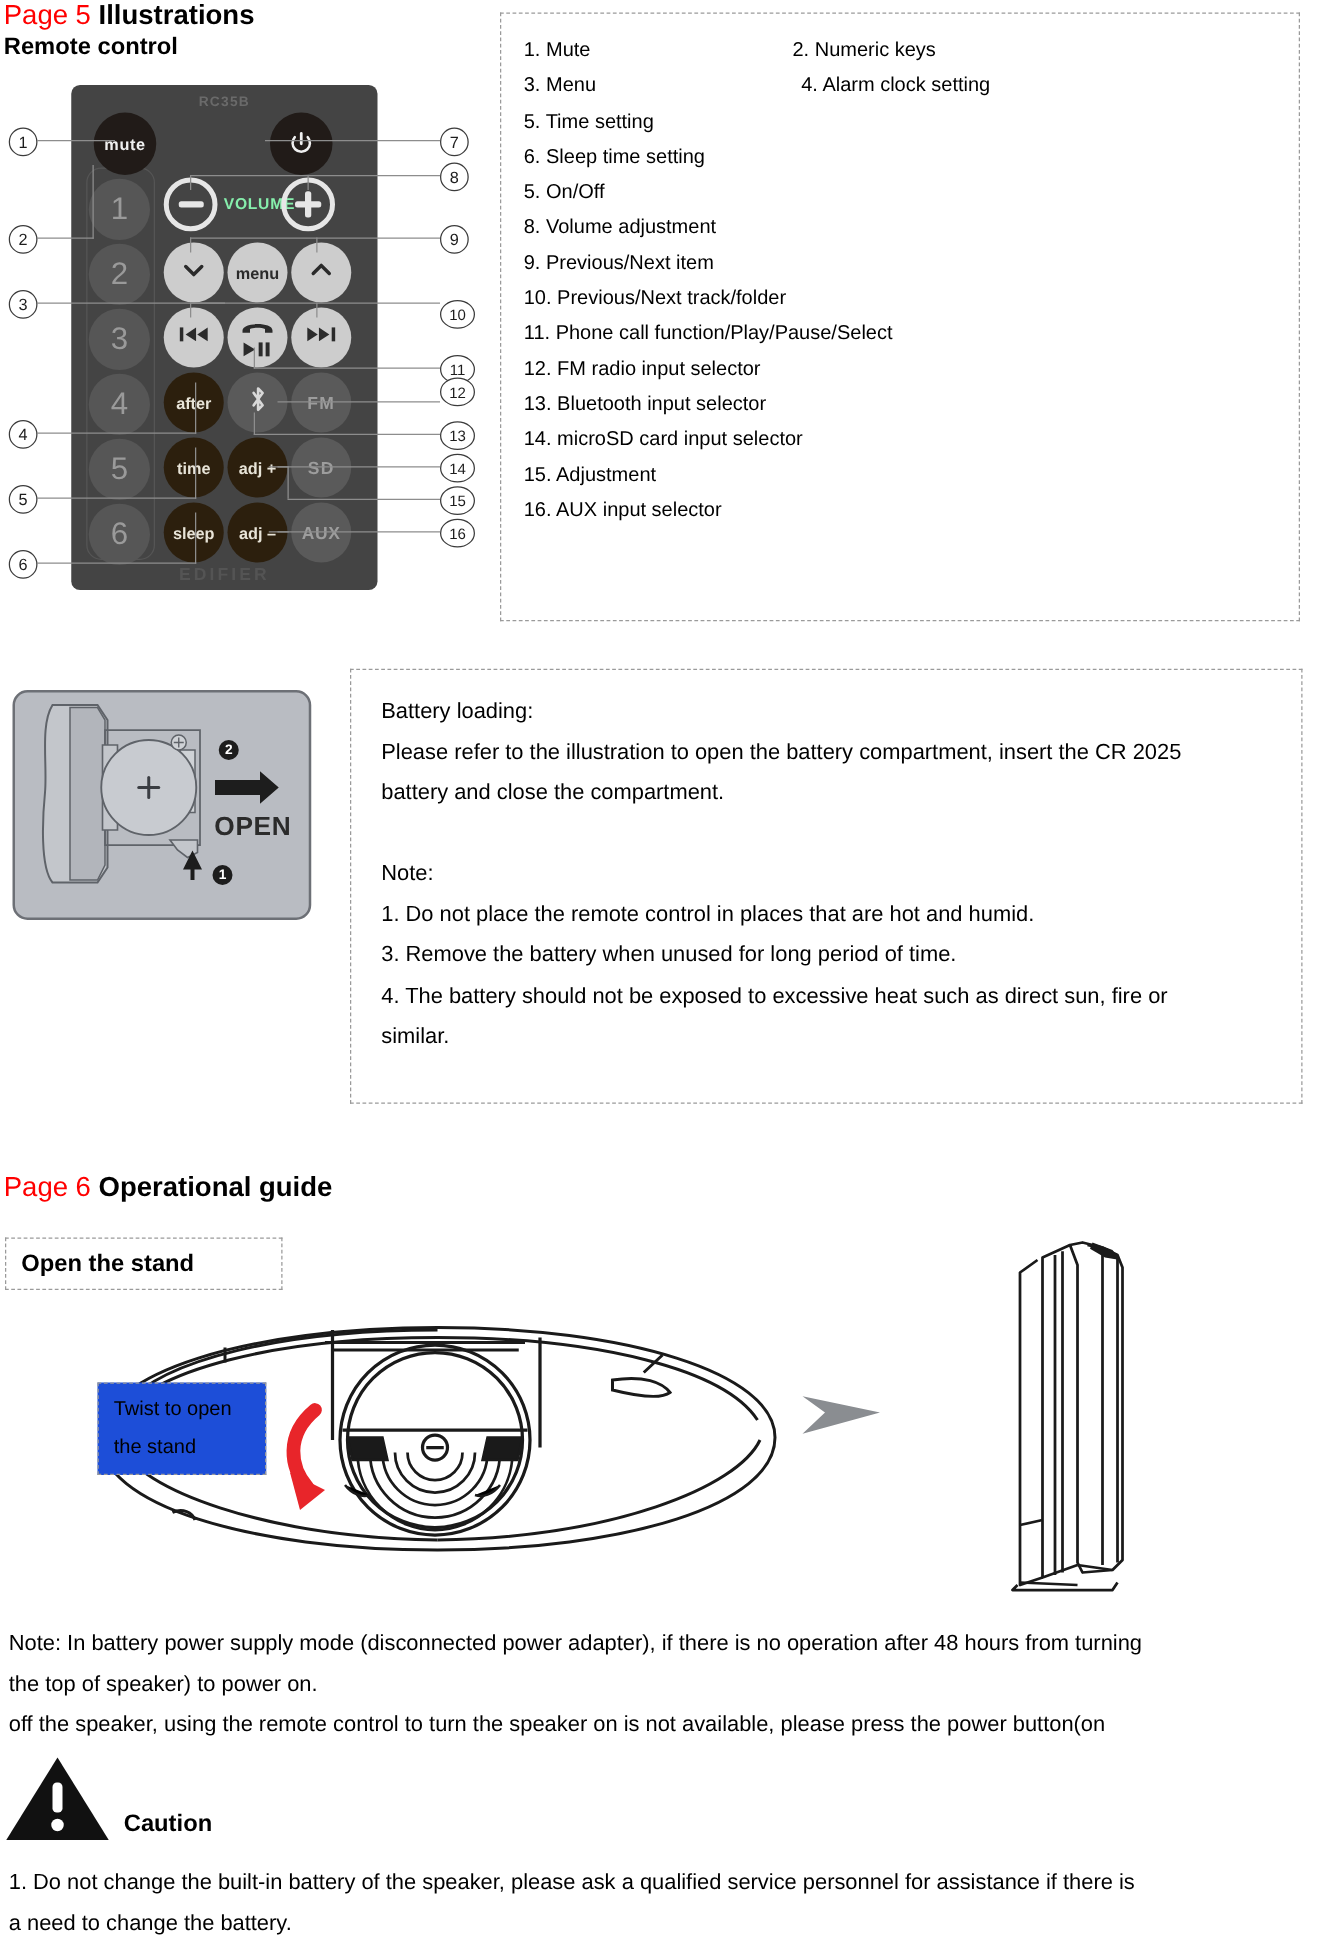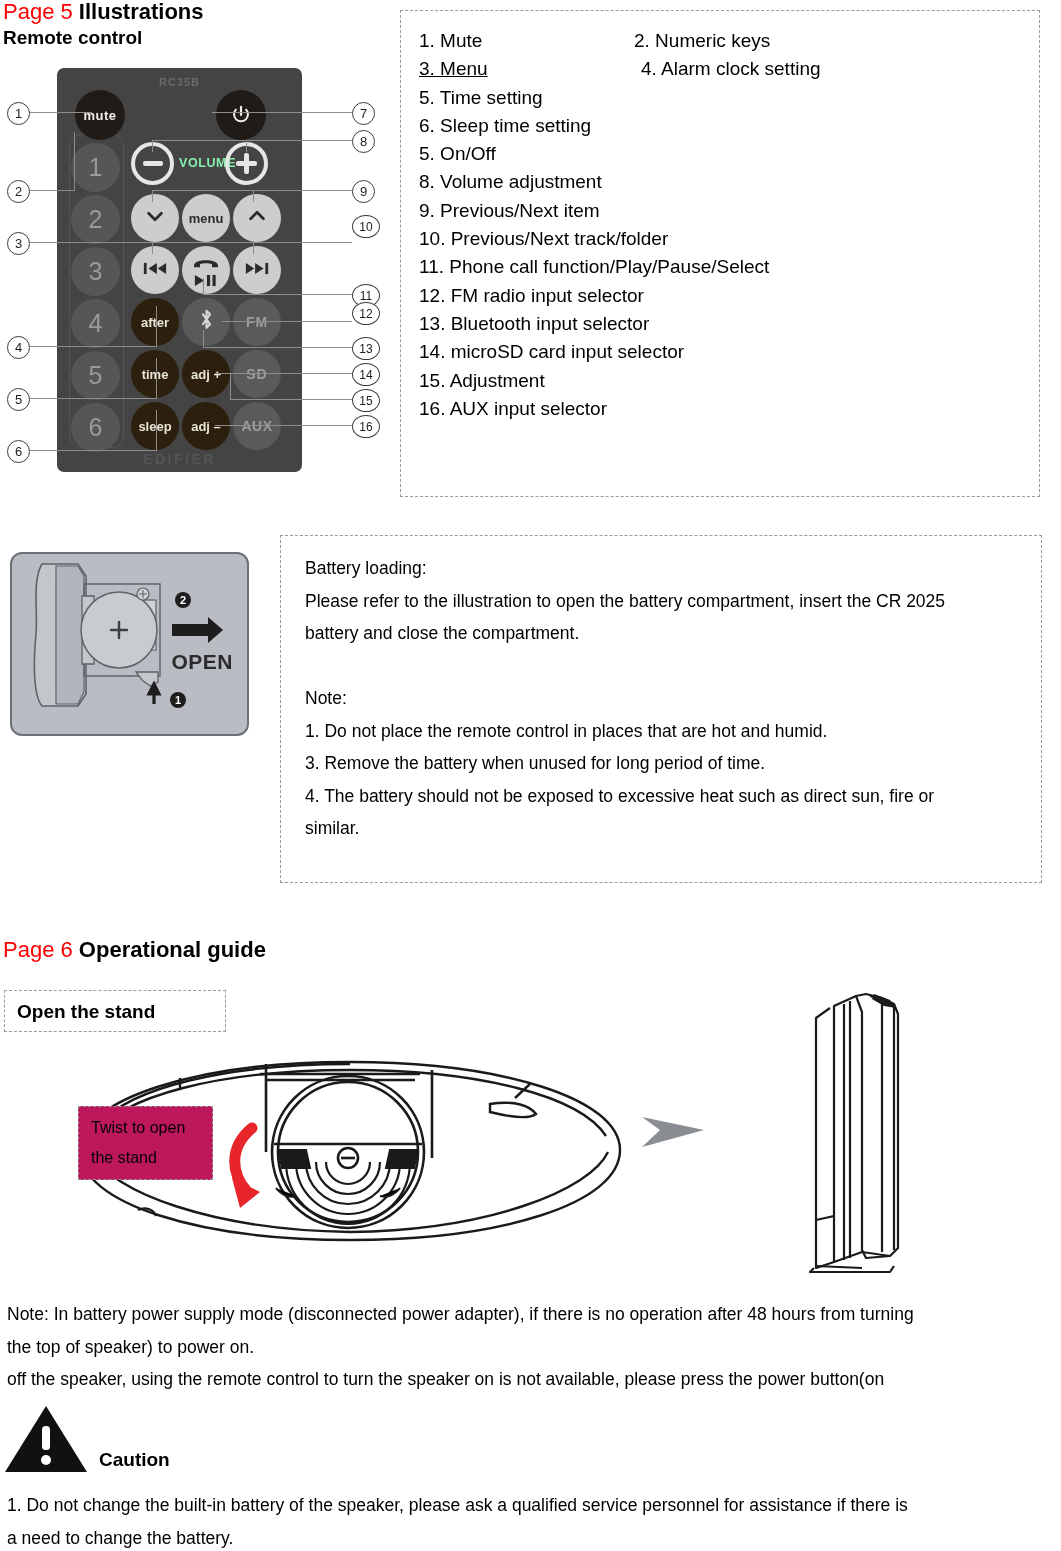--- a/index.html
+++ b/index.html
@@ -11,21 +11,21 @@
   .abs{position:absolute;}
 
   
   .page-head{font-size:22px;font-weight:bold;line-height:24px;white-space:nowrap;}
   .page-head .pg{color:#ff0000;font-weight:normal;}
   .sub-head{font-size:19px;font-weight:bold;line-height:23px;}
 
   
   .dashed{border:1px dashed #9a9a9a;box-sizing:border-box;}
 
-  .legend{font-size:19px;line-height:28.3px;}
+  .legend{font-size:16px;line-height:28.3px;}
   .legend .row{white-space:nowrap;}
   .legend .col2{display:inline-block;}
 
   .body-text{font-size:17.5px;line-height:28.5px;}
   .body-text p{margin:4px;}
   .blank-line{height:28.5px;}
 
   
   #remote{
     left:57px;top:68px;width:245px;height:404px;
@@ -80,21 +80,21 @@
     position:absolute;right:14px;top:96px;font-size:21px;font-weight:bold;
     color:#2b2b2b;letter-spacing:.5px;
   }
   .circnum{
     position:absolute;width:16px;height:16px;border-radius:50%;background:#1d1d1d;
     color:#fff;font-size:11px;display:flex;align-items:center;justify-content:center;font-weight:bold;
   }
 
   
   .twist{
-    font-size:16px;line-height:30px;background:#be185d;
+    font-size:16px;line-height:30px;background:#1d4ed8;
     padding:6px 10px 8px 12px;box-sizing:border-box;
   }
 
   
   .caution-word{font-size:19px;font-weight:bold;}
 </style>
 </head>
 <body>
 
 <div class="abs page-head" style="left:3px;top:0px;">
@@ -291,21 +291,21 @@
 
 <div class="abs cnum" style="left:352px;top:102px;">
     <span>7</span>
   </div>
 <div class="abs cnum" style="left:352px;top:130px;">
     <span>8</span>
   </div>
 <div class="abs cnum" style="left:352px;top:180px;">
     <span>9</span>
   </div>
-<div class="abs cnum wide" style="left:352px;top:215px;">
+<div class="abs cnum wide" style="left:352px;top:240px;">
     <span>10</span>
   </div>
 <div class="abs cnum wide" style="left:352px;top:284px;">
     <span>11</span>
   </div>
 <div class="abs cnum wide" style="left:352px;top:302px;">
     <span>12</span>
   </div>
 <div class="abs cnum wide" style="left:352px;top:337px;">
     <span>13</span>
@@ -318,21 +318,21 @@
   </div>
 <div class="abs cnum wide" style="left:352px;top:415px;">
     <span>16</span>
   </div>
 
 <div class="abs dashed legend" style="left:400px;top:10px;width:640px;height:487px;padding:16px 0 0 18px;box-sizing:border-box;">
   <div class="row">
     <span class="col2" style="width:215px;">1. Mute</span><span>2. Numeric keys</span>
   </div>
   <div class="row">
-    <span class="col2" style="width:222px;text-decoration:underline;">3. Menu</span><span>4. Alarm clock setting</span>
+    <span class="col2" style="width:222px;">3. Menu</span><span>4. Alarm clock setting</span>
   </div>
   <div class="row">5. Time setting</div>
   <div class="row">6. Sleep time setting</div>
   <div class="row">5. On/Off</div>
   <div class="row">8. Volume adjustment</div>
   <div class="row">9. Previous/Next item</div>
   <div class="row">10. Previous/Next track/folder</div>
   <div class="row">11. Phone call function/Play/Pause/Select</div>
   <div class="row">12. FM radio input selector</div>
   <div class="row">13. Bluetooth input selector</div>

